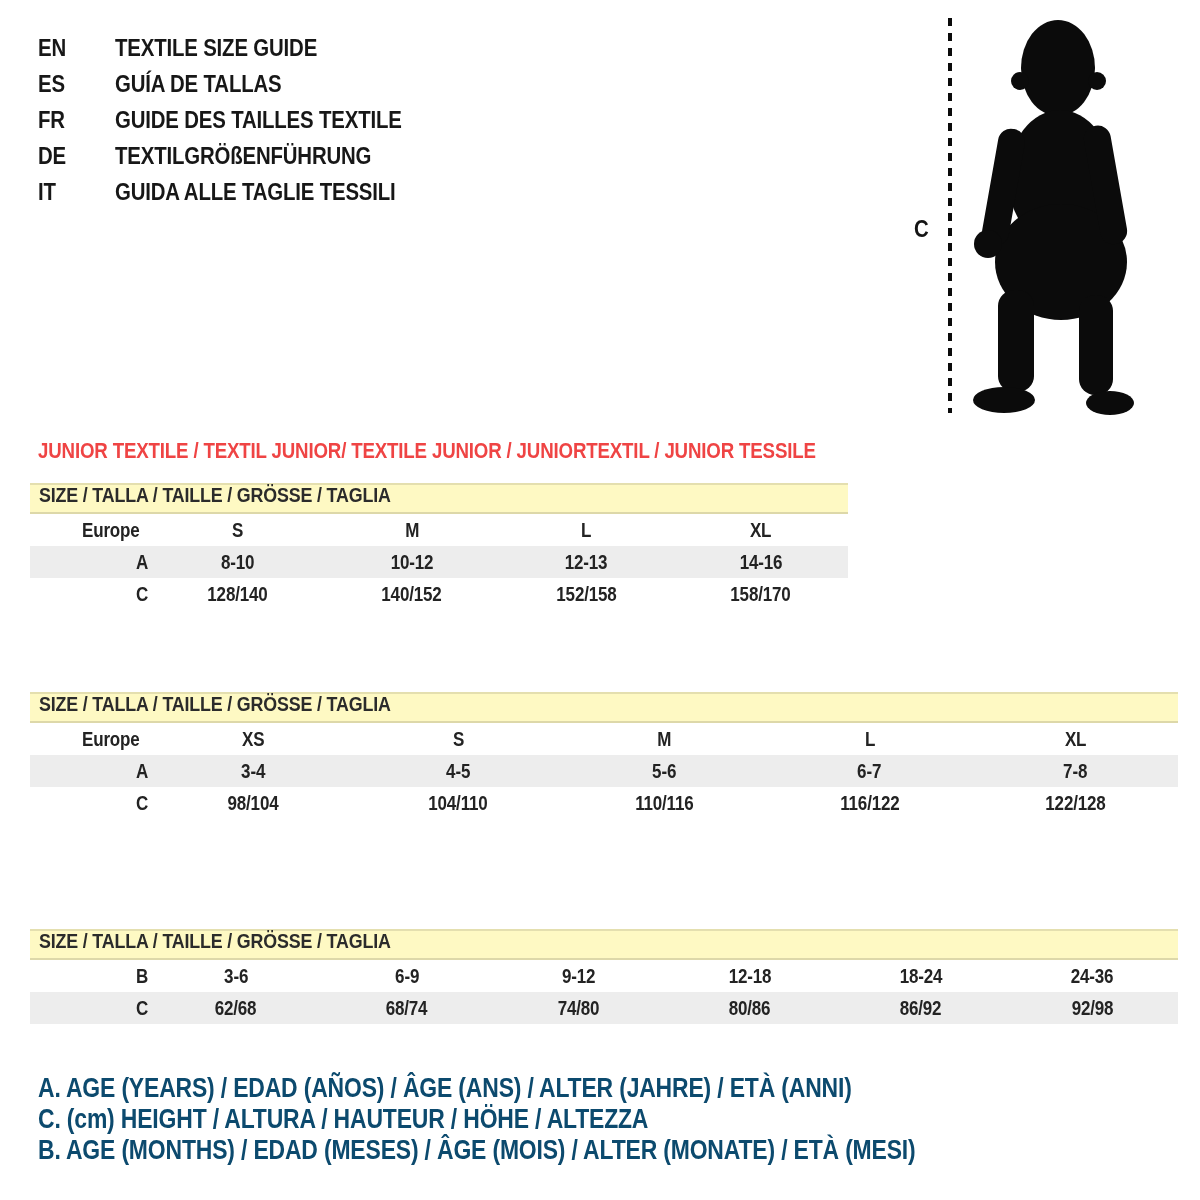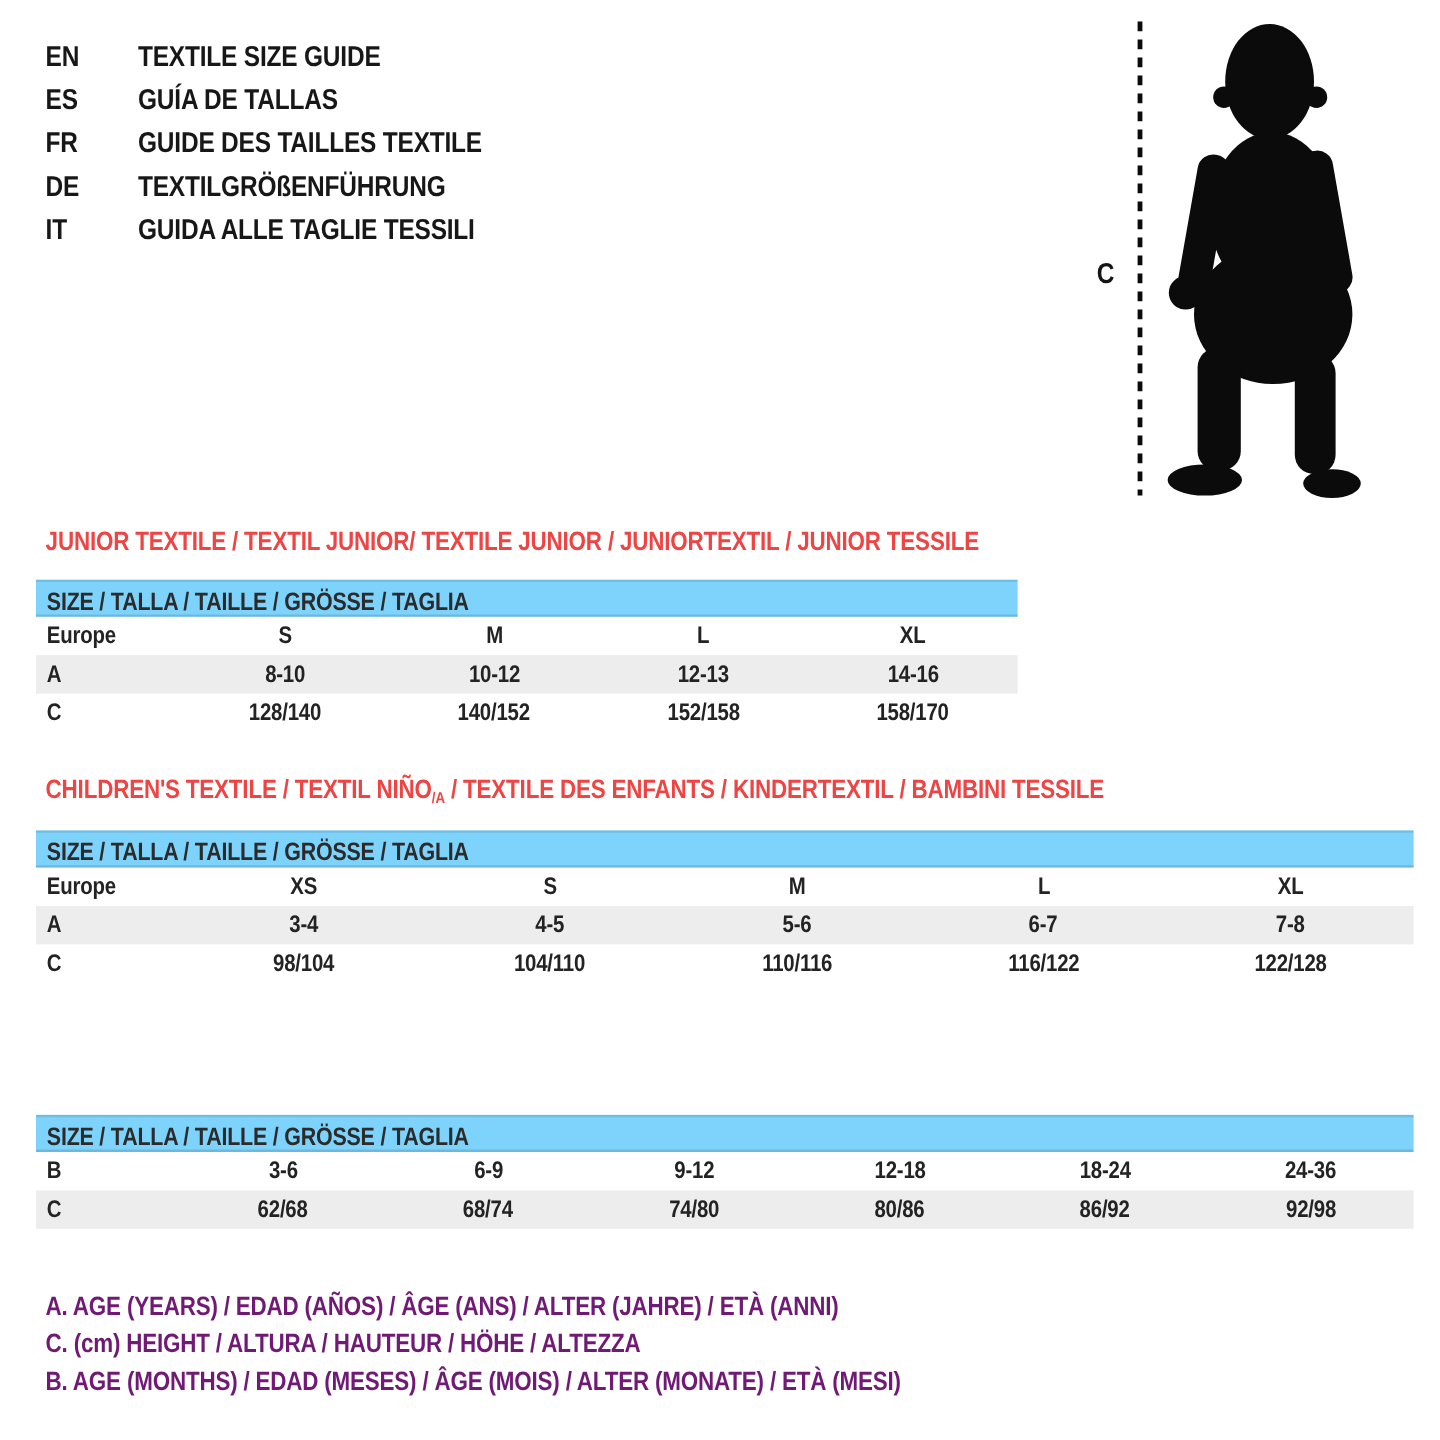--- a/index.html
+++ b/index.html
@@ -28,38 +28,38 @@
   .figure-c-label { position:absolute; left:914px; top:215px; font-size:24px; font-weight:bold; color:#141414; }
 
   
   .h1 { position:absolute; left:38px; font-size:22px; font-weight:bold; color:#ef4444; line-height:28px; }
   .h1 .sub { font-size:13px; position:relative; top:4px; letter-spacing:0; }
   .h1.two-line div { line-height:33px; }
 
   
   .stable { position:absolute; left:30px; }
   .size-bar {
-    height:31px; background:#7dd3fc; display:flex; align-items:flex-end;
+    height:31px; background:#fef9c3; display:flex; align-items:flex-start;
     padding-left:9px; box-sizing:border-box;
     font-weight:bold; font-size:21px; color:#2b2b2b;
     box-shadow: inset 0 2px 0 rgba(0,0,0,.10), inset 0 -2px 0 rgba(0,0,0,.13);
   }
   .t1 { width:818px; }
   .t2, .t3 { width:1148px; }
   .trow { display:grid; height:32px; align-items:center; font-weight:bold; font-size:20px; color:#232323; }
   .t1 .trow { grid-template-columns:120px repeat(4,1fr); }
   .t2 .trow { grid-template-columns:120px repeat(5,1fr); }
   .t3 .trow { grid-template-columns:120px repeat(6,1fr); }
   .trow.shaded { background:#ededed; }
-  .cell-label { padding-left:9px; text-align:left; }
+  .cell-label { padding-left:9px; text-align:right; }
   .cell-val   { text-align:center; }
 
   
   .legend { position:absolute; left:38px; top:1073px; }
-  .legend div { height:31px; line-height:31px; font-size:22px; font-weight:bold; color:#701a75; }
+  .legend div { height:31px; line-height:31px; font-size:27px; font-weight:bold; color:#0c4a6e; }
 </style>
 </head>
 <body>
 
 <div class="stage">
 
   <div class="lang-block">
     <div class="lang-row">
       <span class="lang-code cx">EN</span>
       <span class="lang-title cx">TEXTILE SIZE GUIDE</span>
@@ -128,25 +128,20 @@
     </div>
     <div class="trow">
       <div class="cell-label"><span class="cx">C</span></div>
       <div class="cell-val"><span class="cxc">128/140</span></div>
       <div class="cell-val"><span class="cxc">140/152</span></div>
       <div class="cell-val"><span class="cxc">152/158</span></div>
       <div class="cell-val"><span class="cxc">158/170</span></div>
     </div>
   </div>
 
-  <div class="h1" style="top:644px">
-    <span class="cx">
-      <span>CHILDREN'S TEXTILE / TEXTIL NIÑO</span><span class="sub">/A</span><span> / TEXTILE DES ENFANTS / KINDERTEXTIL / BAMBINI TESSILE</span>
-    </span>
-  </div>
 
   <div class="stable t2" style="top:692px">
     <div class="size-bar">
       <span class="cx">SIZE / TALLA / TAILLE / GRÖSSE / TAGLIA</span>
     </div>
     <div class="trow">
       <div class="cell-label"><span class="cx">Europe</span></div>
       <div class="cell-val"><span class="cxc">XS</span></div>
       <div class="cell-val"><span class="cxc">S</span></div>
       <div class="cell-val"><span class="cxc">M</span></div>

